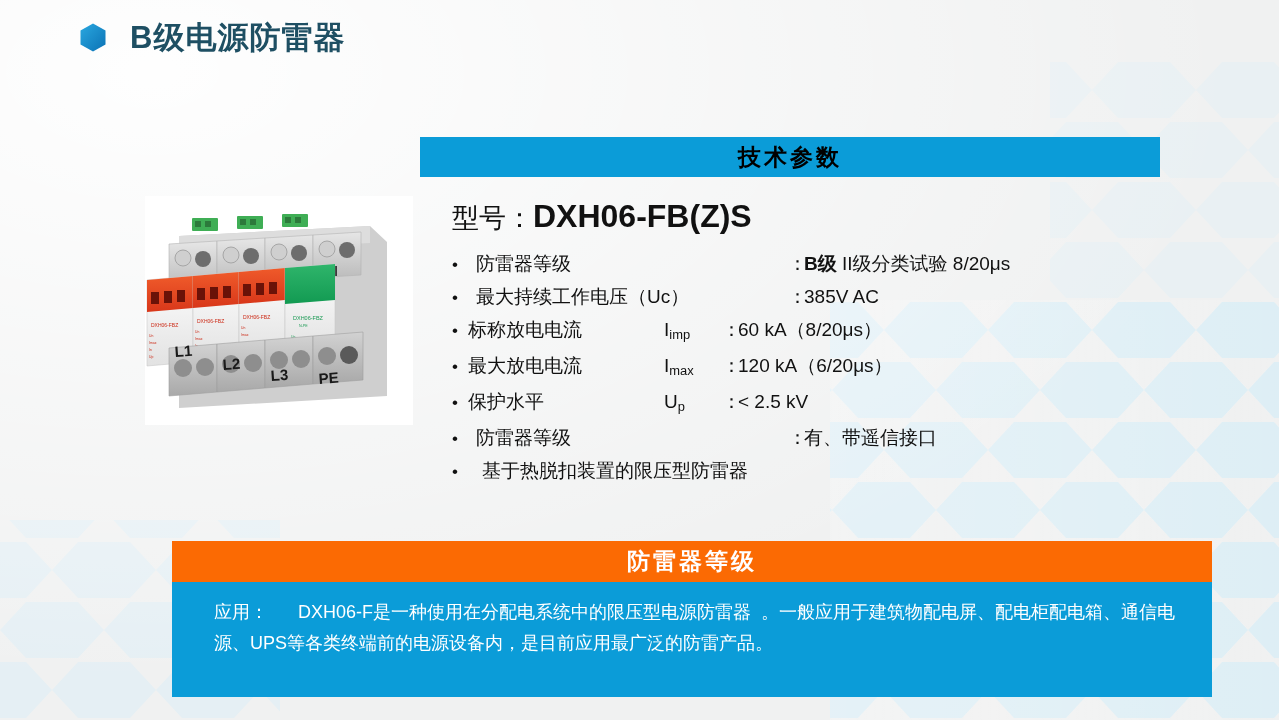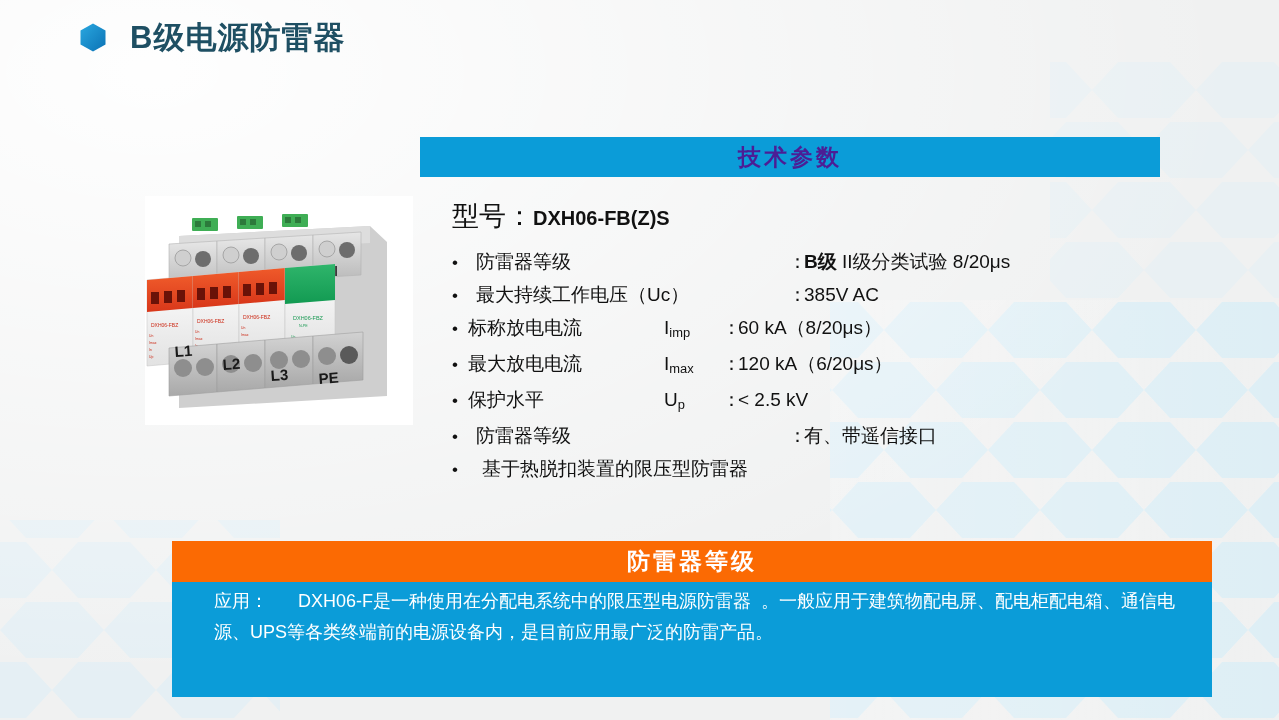--- a/index.html
+++ b/index.html
@@ -47,21 +47,21 @@
   }
 
   
   #tech-header {
     position: absolute;
     left: 420px;
     top: 137px;
     width: 740px;
     height: 40px;
     background: #0b9cd8;
-    color: #4c1d95;
+    color: #000000;
     font-size: 23px;
     font-weight: bold;
     letter-spacing: 3px;
     display: flex;
     align-items: center;
     justify-content: center;
     z-index: 3;
   }
 
   #product-photo {
@@ -84,21 +84,21 @@
     z-index: 3;
   }
 
   #model-line {
     font-size: 27px;
     color: #111111;
     margin-bottom: 18px;
     white-space: nowrap;
   }
   #model-line .model-label { font-weight: normal; }
-  #model-line .model-value { font-weight: bold; font-size: 20px; letter-spacing: 0px; }
+  #model-line .model-value { font-weight: bold; font-size: 32px; letter-spacing: 0px; }
 
   .spec-row {
     display: flex;
     align-items: baseline;
     font-size: 19px;
     color: #111111;
     line-height: 1.0;
     margin-bottom: 14px;
     white-space: nowrap;
   }
@@ -137,21 +137,21 @@
   #app-body {
     position: absolute;
     left: 172px;
     top: 582px;
     width: 1040px;
     height: 115px;
     background: #0b9cd8;
     color: #ffffff;
     font-size: 18px;
     line-height: 31px;
-    padding: 4px 18px 0 42px;
+    padding: 15px 18px 0 42px;
     z-index: 3;
     white-space: pre-wrap;
   }
 </style>
 </head>
 <body>
 
 <svg id="hex-bg" viewBox="0 0 1279 720" preserveAspectRatio="none">
   <defs>
     <pattern id="hexpat" width="104" height="120" patternUnits="userSpaceOnUse">

